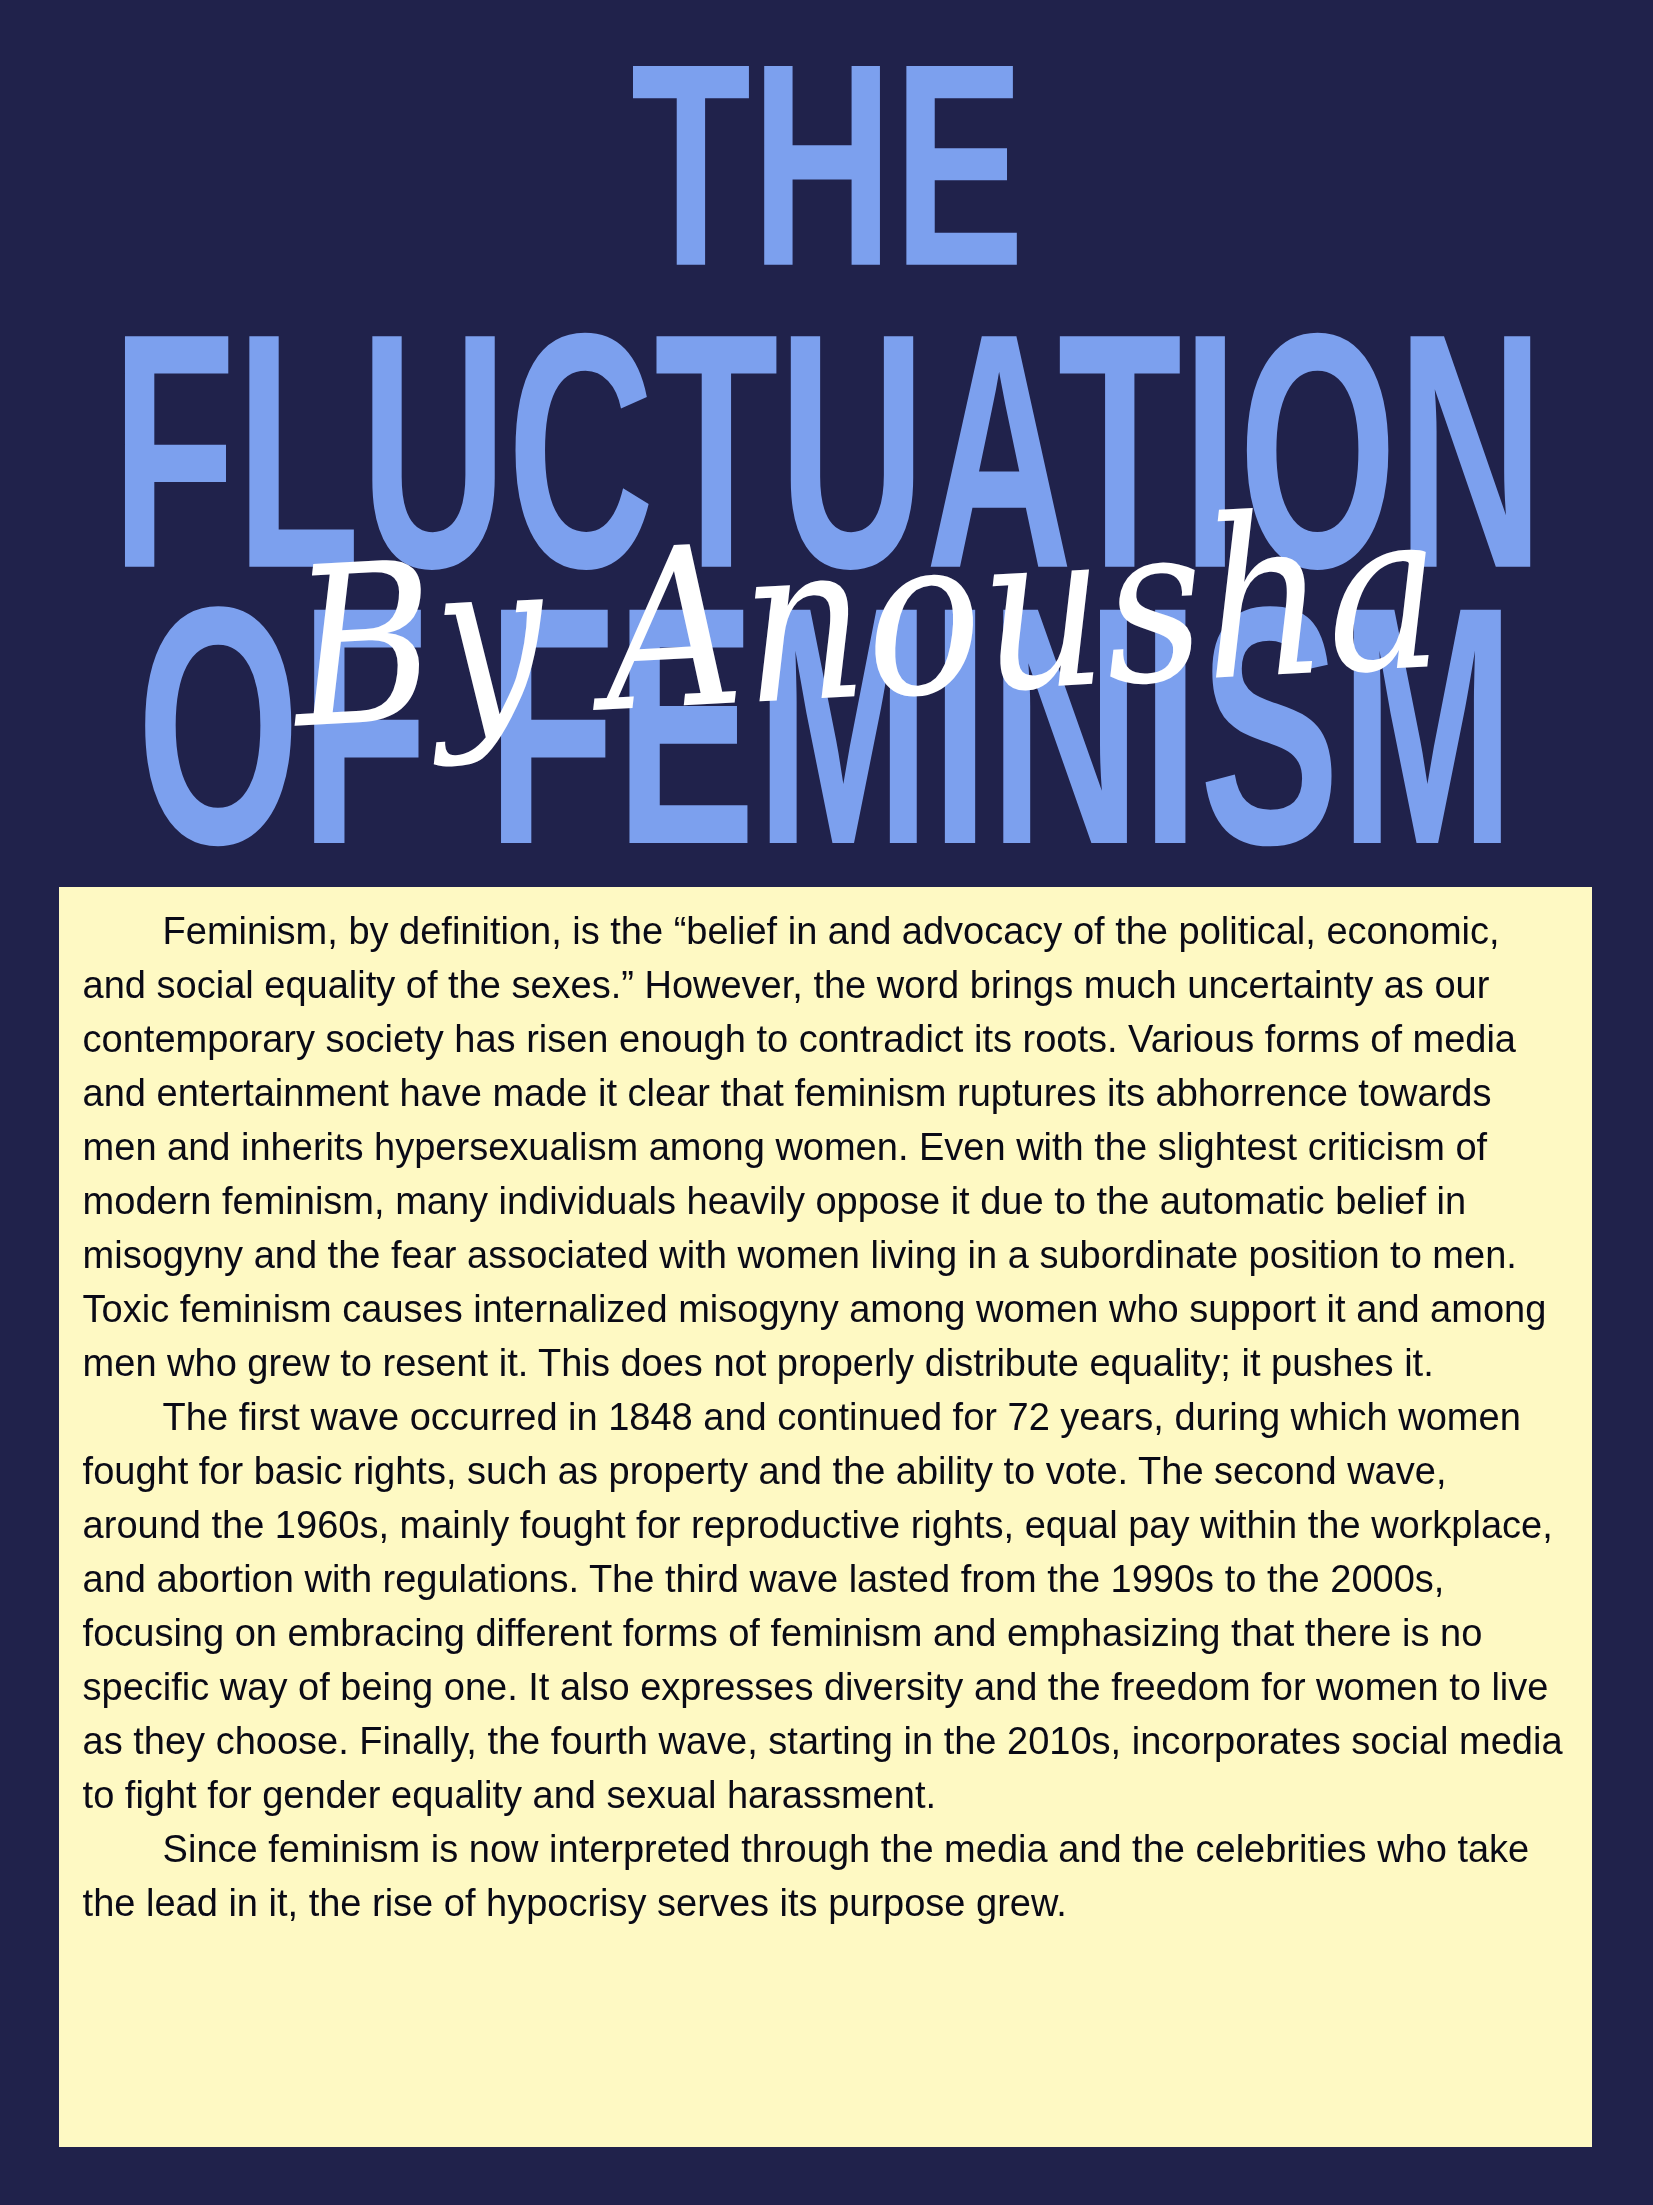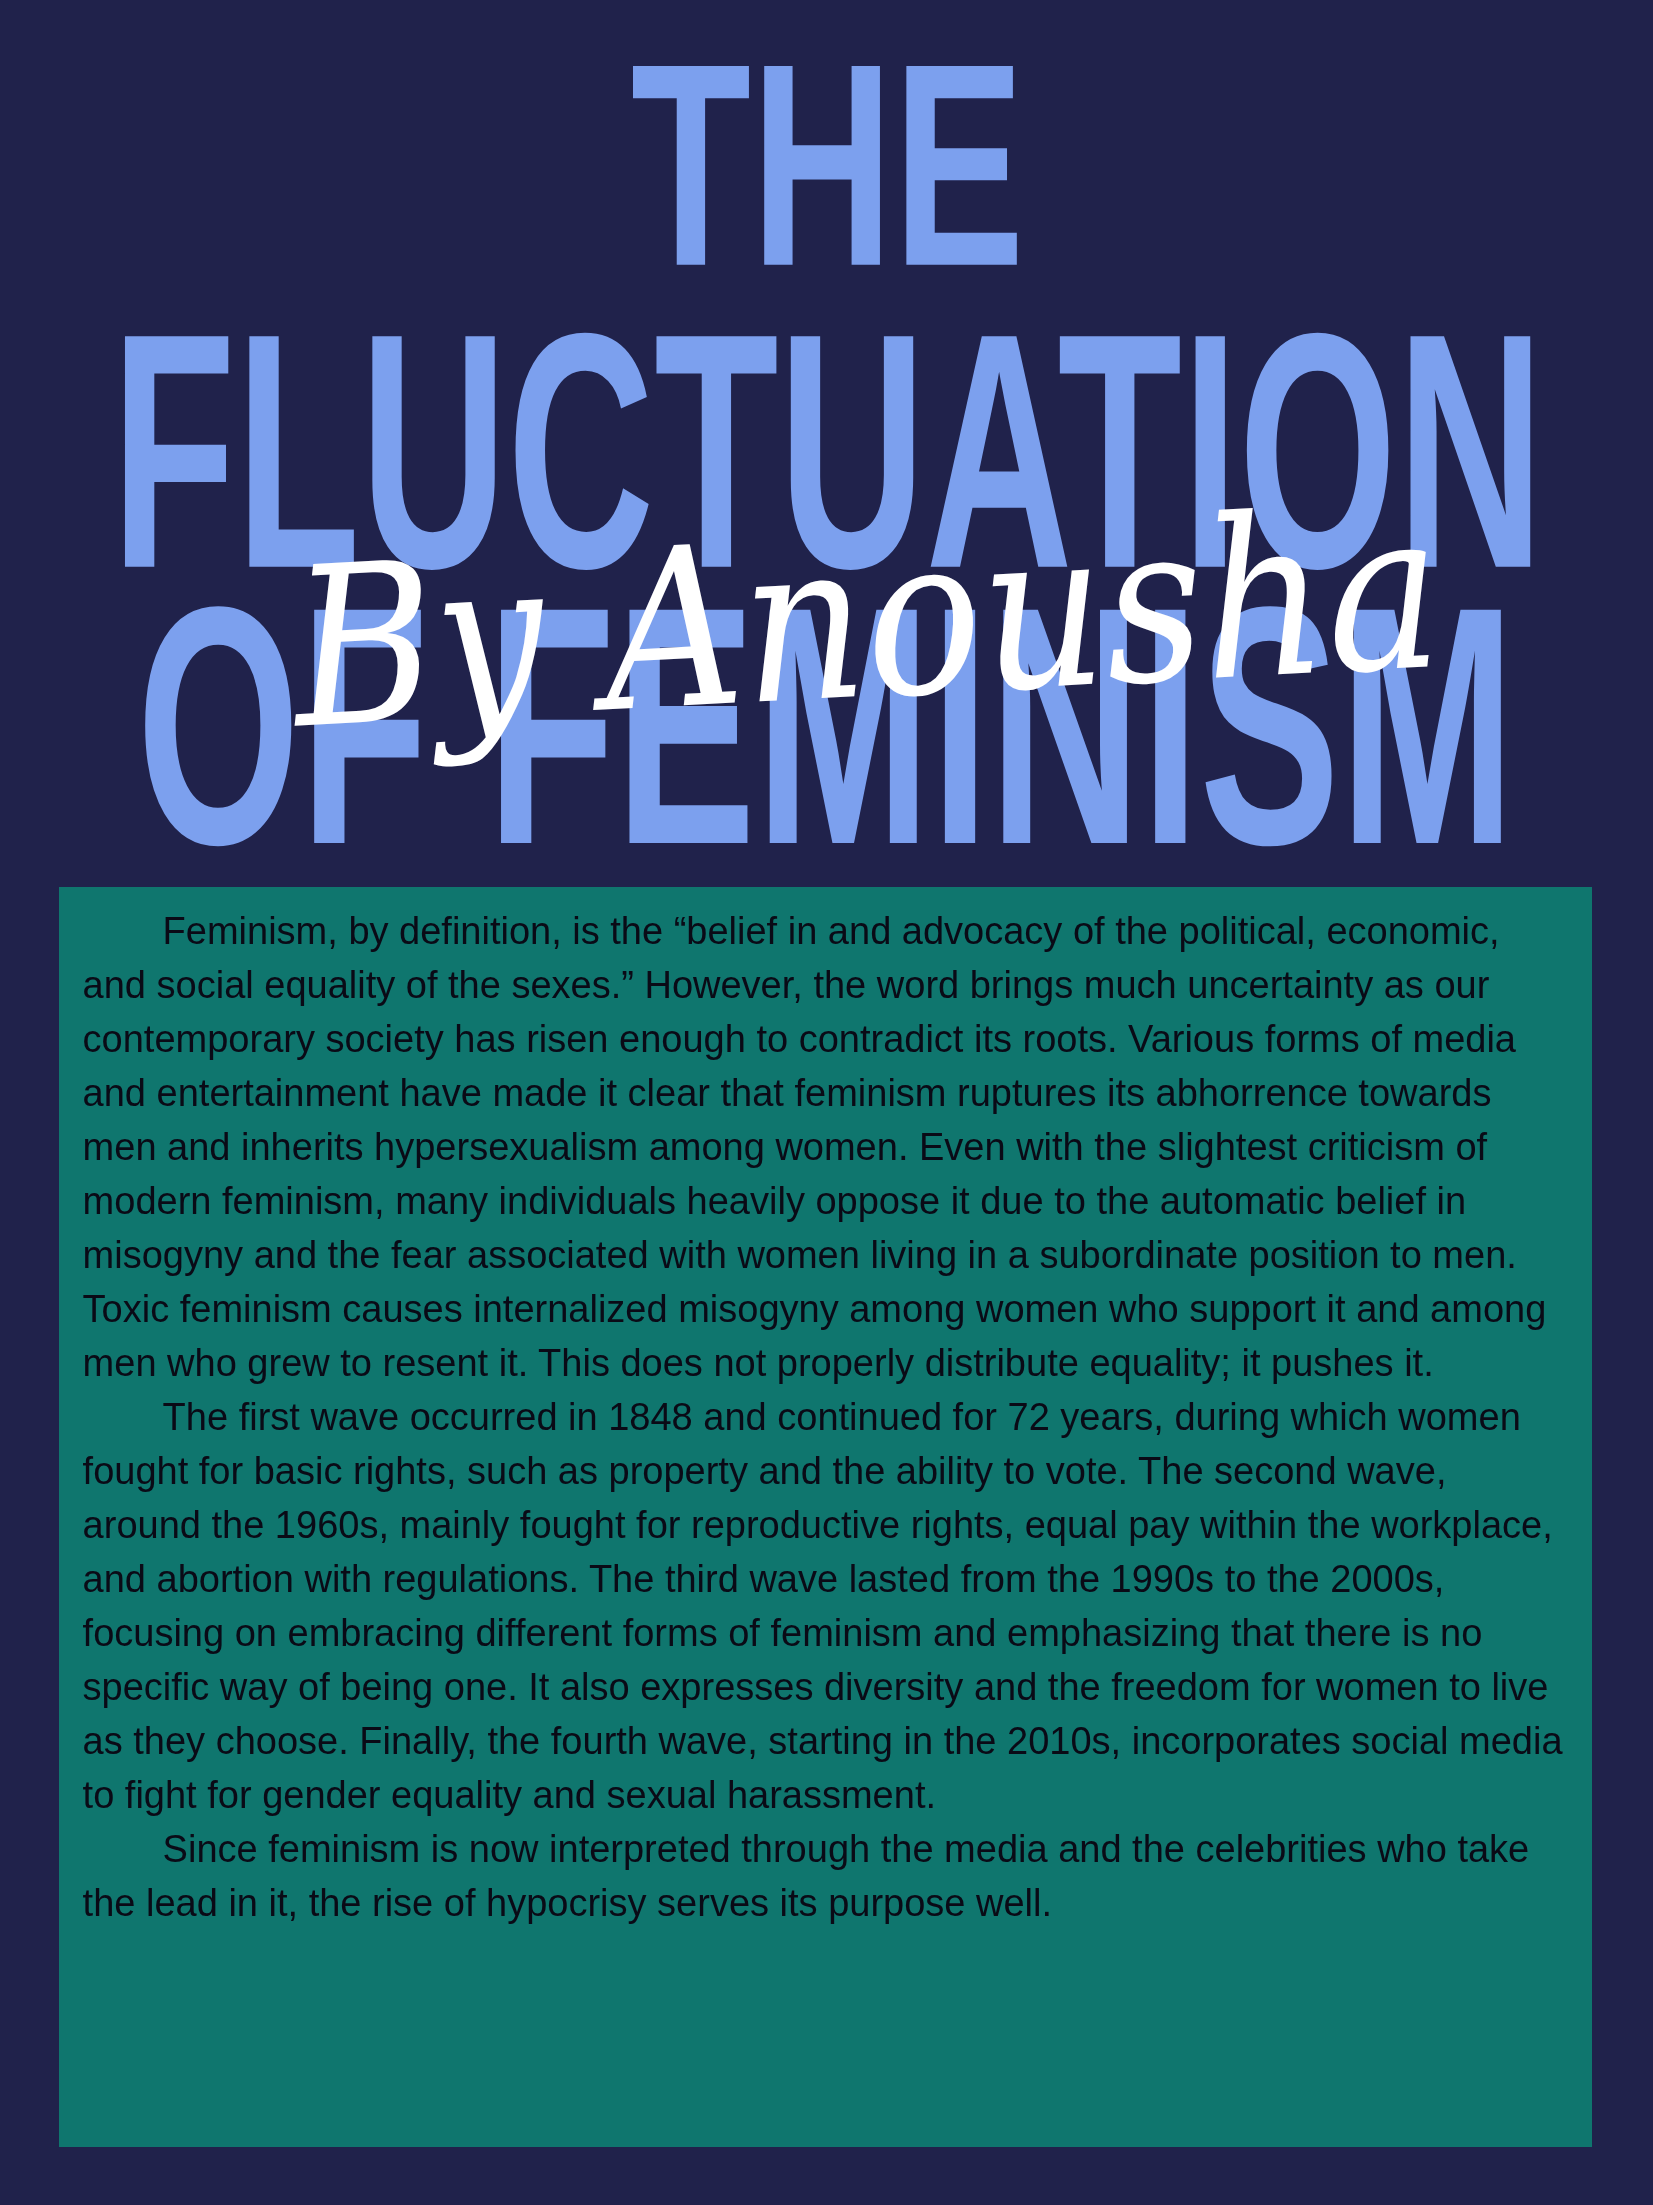--- a/index.html
+++ b/index.html
@@ -32,21 +32,21 @@
     font-style: italic;
     fill: #FFFFFF;
   }
   .panel {
     position: absolute;
     left: 59px;
     top: 887px;
     width: 1533px;
     height: 1260px;
     box-sizing: border-box;
-    background: #0f766e;
+    background: #fef9c3;
     padding: 16.6px 23px 0 23.6px;
     overflow: hidden;
   }
   .panel p {
     margin: 0;
     text-indent: 80px;
     font-size: 38px;
     line-height: 54px;
     color: #0A0A16;
     text-align: left;
@@ -58,15 +58,15 @@
 <svg class="title-svg" viewBox="0 0 2592 1390" aria-hidden="true">
   <text class="t-line" x="0" y="0" text-anchor="middle" font-size="308" textLength="617" lengthAdjust="spacingAndGlyphs" transform="translate(1297,415) scale(1,1.47)">THE</text>
   <text class="t-line" x="0" y="0" text-anchor="middle" font-size="320" textLength="2245" lengthAdjust="spacingAndGlyphs" transform="translate(1297,888) scale(1,1.64)">FLUCTUATION</text>
   <text class="t-line" x="0" y="0" text-anchor="middle" font-size="330" textLength="2160" lengthAdjust="spacingAndGlyphs" transform="translate(1294,1321) scale(1,1.61)">OF FEMINISM</text>
   <text class="byline-text" x="0" y="0" text-anchor="middle" font-size="345" textLength="1800" lengthAdjust="spacingAndGlyphs" transform="translate(1365,1090) rotate(-3)">By Anousha</text>
 </svg>
 
 <section class="panel">
   <p>Feminism, by definition, is the “belief in and advocacy of the political, economic, and social equality of the sexes.” However, the word brings much uncertainty as our contemporary society has risen enough to contradict its roots. Various forms of media and entertainment have made it clear that feminism ruptures its abhorrence towards men and inherits hypersexualism among women. Even with the slightest criticism of modern feminism, many individuals heavily oppose it due to the automatic belief in misogyny and the fear associated with women living in a subordinate position to men. Toxic feminism causes internalized misogyny among women who support it and among men who grew to resent it. This does not properly distribute equality; it pushes it.</p>
   <p>The first wave occurred in 1848 and continued for 72 years, during which women fought for basic rights, such as property and the ability to vote. The second wave, around the 1960s, mainly fought for reproductive rights, equal pay within the workplace, and abortion with regulations. The third wave lasted from the 1990s to the 2000s, focusing on embracing different forms of feminism and emphasizing that there is no specific way of being one. It also expresses diversity and the freedom for women to live as they choose. Finally, the fourth wave, starting in the 2010s, incorporates social media to fight for gender equality and sexual harassment.</p>
-  <p>Since feminism is now interpreted through the media and the celebrities who take the lead in it, the rise of hypocrisy serves its purpose well.</p>
+  <p>Since feminism is now interpreted through the media and the celebrities who take the lead in it, the rise of hypocrisy serves its purpose grew.</p>
 </section>
 
 
 </body></html>

